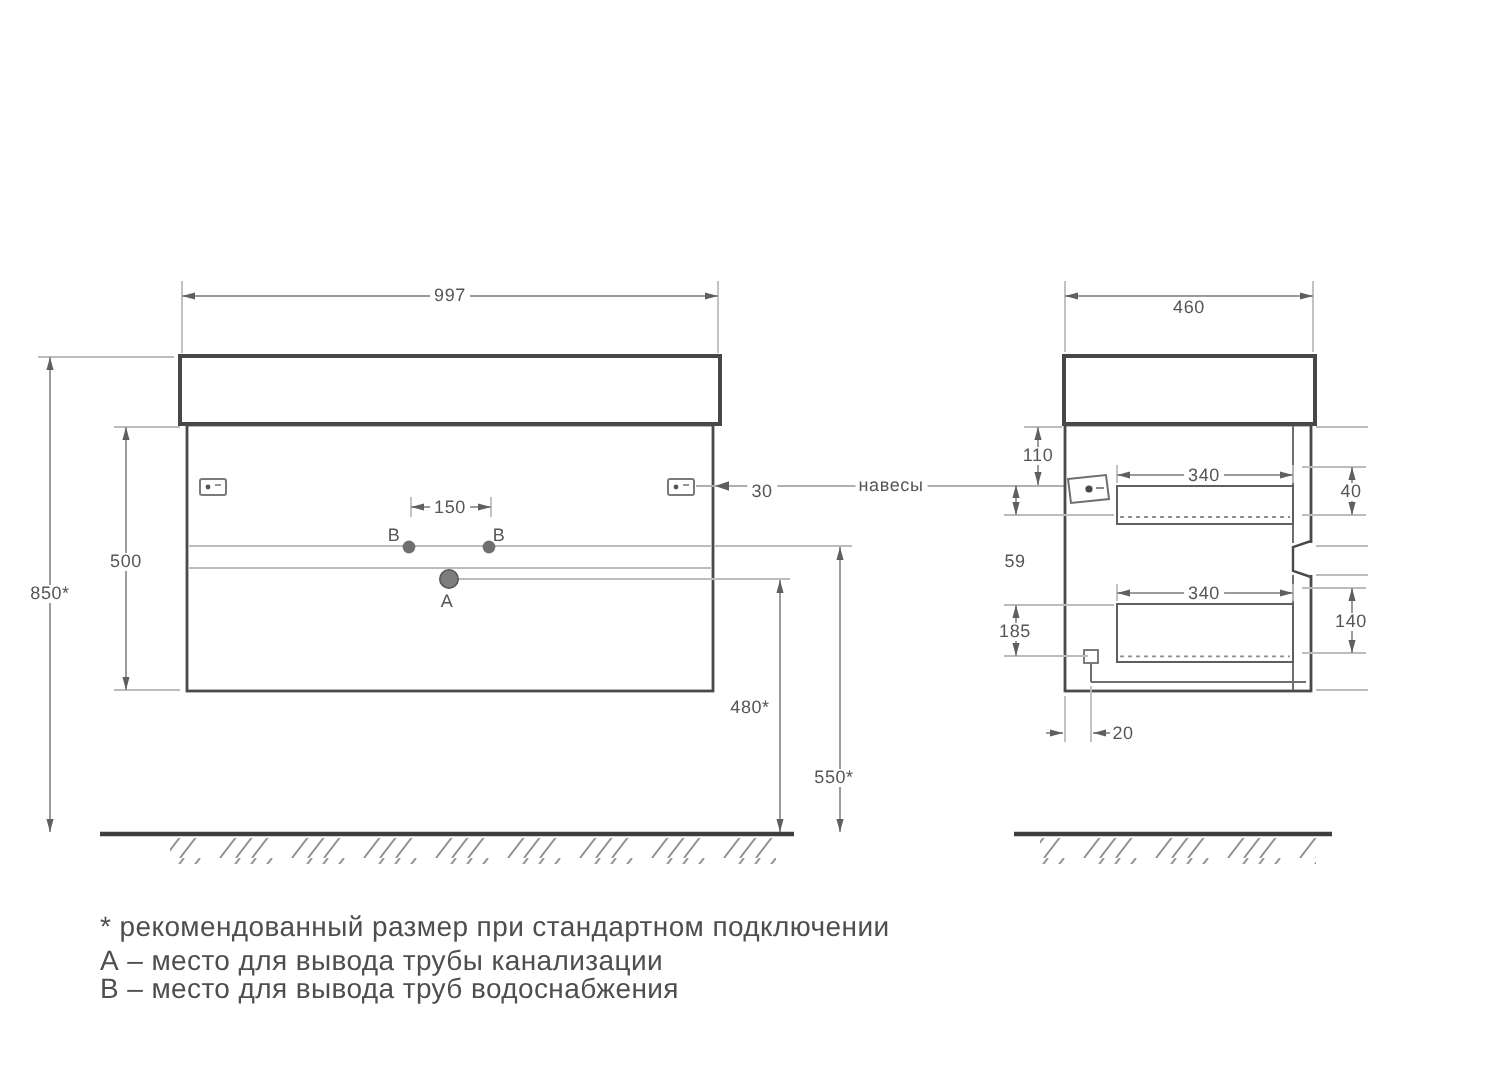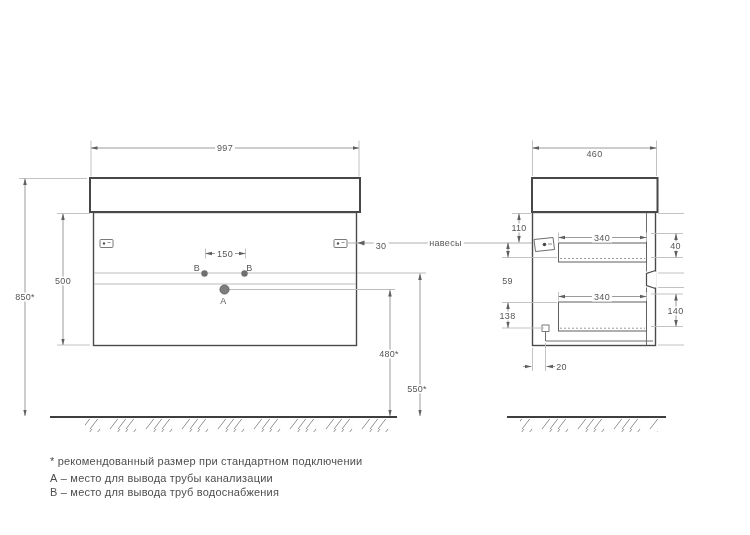--- a/index.html
+++ b/index.html
@@ -8,21 +8,21 @@
     font-family:"Liberation Sans", sans-serif;
   }
   .lines{position:absolute;left:0;top:0;}
   .dim{
     position:absolute;transform:translate(-50%,-50%);
     font-size:9px;color:#565656;letter-spacing:.3px;white-space:nowrap;
     background:#ffffff;padding:0 2px;line-height:1;
   }
   .dim.nobg{background:transparent;padding:0;}
   .note{
-    position:absolute;font-size:11px;color:#4e4e4e;line-height:1;white-space:nowrap;
+    position:absolute;font-size:14px;color:#4e4e4e;line-height:1;white-space:nowrap;
     letter-spacing:.2px;
   }
 </style>
 </head>
 <body>
 
 <div class="canvas">
 
   <svg class="lines" width="750" height="535" viewBox="0 0 750 535">
     <defs>
@@ -146,31 +146,31 @@
   </svg>
 
   <span class="dim" style="left:225px;top:147.5px;">997</span>
   <span class="dim" style="left:25px;top:297px;">850*</span>
   <span class="dim" style="left:63px;top:281px;">500</span>
   <span class="dim" style="left:225px;top:253.5px;">150</span>
   <span class="dim nobg" style="left:197px;top:267.5px;">B</span>
   <span class="dim nobg" style="left:249.5px;top:267.5px;">B</span>
   <span class="dim nobg" style="left:223.5px;top:300.5px;">A</span>
   <span class="dim" style="left:381px;top:246px;">30</span>
-  <span class="dim" style="left:389px;top:353.5px;">480*</span>
+  <span class="dim" style="left:375px;top:353.5px;">480*</span>
   <span class="dim" style="left:417px;top:345px;margin-top:44px;">550*</span>
 
   <span class="dim" style="left:445.5px;top:243px;text-align:center;">навесы</span>
   <span class="dim" style="left:594.5px;top:154px;">460</span>
   <span class="dim" style="left:519px;top:228px;">110</span>
   <span class="dim" style="left:507.5px;top:248.5px;margin-top:32px;">59</span>
   <span class="dim" style="left:602px;top:237.5px;">340</span>
   <span class="dim" style="left:675.5px;top:245.5px;">40</span>
   <span class="dim" style="left:702.5px;top:245px;">230</span>
-  <span class="dim" style="left:507.5px;top:315.5px;">138</span>
+  <span class="dim" style="left:507.5px;top:315.5px;">185</span>
   <span class="dim" style="left:602px;top:296.5px;">340</span>
   <span class="dim" style="left:675.5px;top:310.5px;">140</span>
   <span class="dim" style="left:702.5px;top:315.5px;">230</span>
   <span class="dim nobg" style="left:561.5px;top:366.5px;">20</span>
 
   <span class="note" style="left:50px;top:456px;">* рекомендованный размер при стандартном подключении</span>
   <span class="note" style="left:50px;top:473px;">А – место для вывода трубы канализации</span>
   <span class="note" style="left:50px;top:487px;">В – место для вывода труб водоснабжения</span>
 
 </div>

